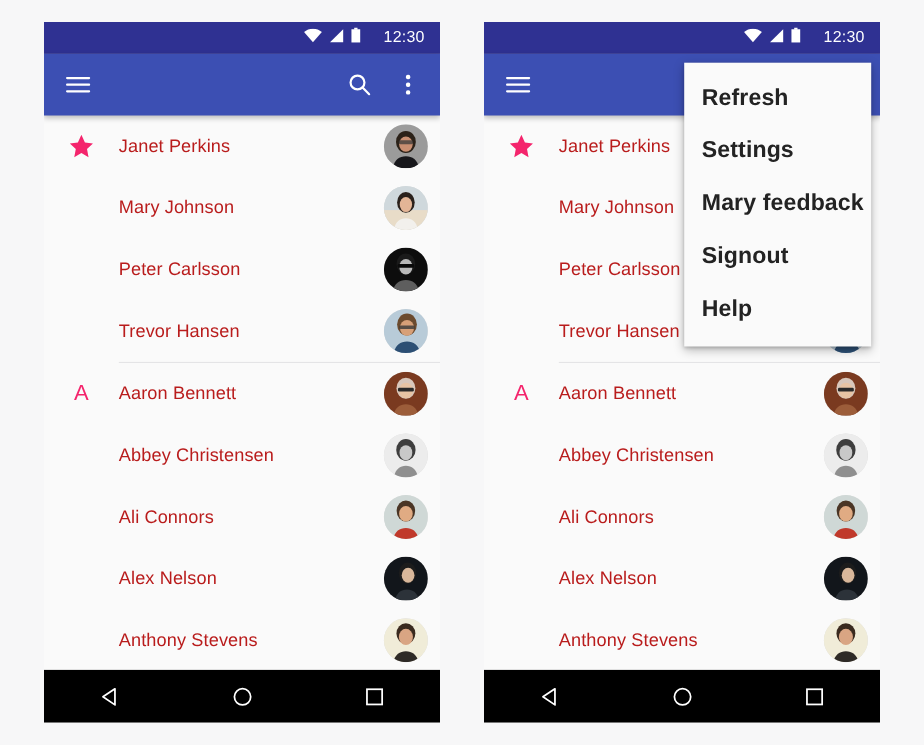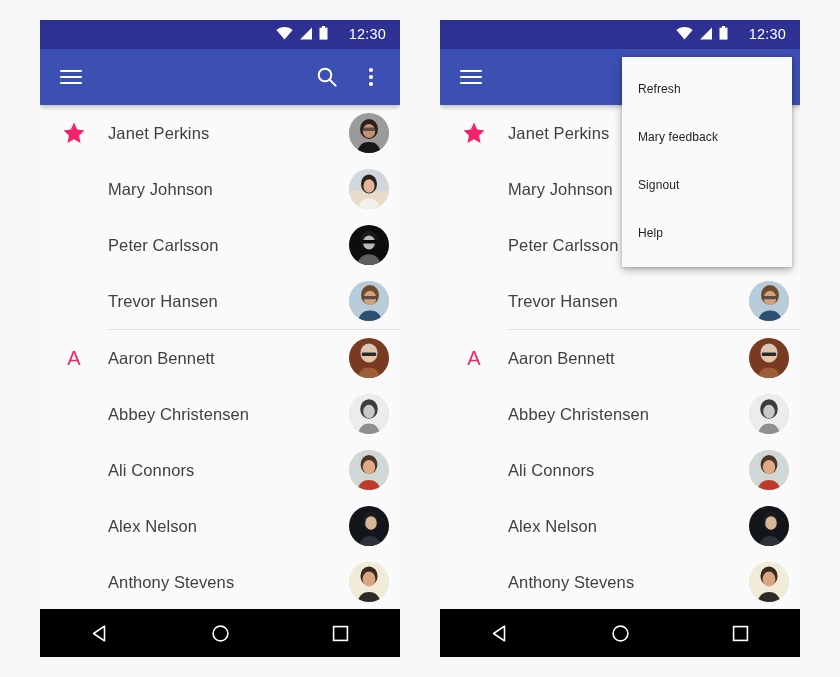--- a/index.html
+++ b/index.html
@@ -58,21 +58,21 @@
   .list { position:relative; background:#fafafa; height:552px; overflow:hidden; }
   .row {
     position:relative; height:56px; display:flex; align-items:center;
     padding-left:0;
   }
   .row-lead {
     width:68px; flex:0 0 68px; display:flex;
     align-items:center; justify-content:center;
   }
   .row-name {
-    flex:1; font-size:16.5px; color:#404040; letter-spacing:.1px;
+    flex:1; font-size:16.5px; color:#b91c1c; letter-spacing:.1px;
   }
   .row-avatar {
     flex:0 0 62px; display:flex; align-items:center; justify-content:center;
   }
   .avatar {
     width:40px; height:40px; border-radius:50%;
     overflow:hidden; position:relative; background:#ddd;
   }
   .avatar svg { display:block; width:40px; height:40px; }
   .star { display:block; }
@@ -85,22 +85,23 @@
 
   
   .menu {
     position:absolute; left:182px; top:37px;
     width:170px; background:#fafafa;
     box-shadow:0 3px 9px rgba(0,0,0,.28), 0 1px 3px rgba(0,0,0,.18);
     z-index:40; padding:8px 0 10px 0;
   }
   .menu-item {
     height:48px; display:flex; align-items:center;
-    padding-left:16px; font-size:12px; color:#232323;
+    padding-left:16px; font-size:21px; color:#232323;
     letter-spacing:.1px;
+    font-weight:bold;
   }
 
   
   .navbar {
     position:absolute; left:0; bottom:0; width:360px; height:48px;
     background:#000; display:flex; align-items:center;
     justify-content:space-around; z-index:30;
   }
   .nav-btn { width:48px; height:48px; display:flex; align-items:center; justify-content:center; }
 </style>
@@ -516,20 +517,21 @@
                   <path d="M8.5 40c1.5-7 6-10 11.5-10s10 3 11.5 10z" fill="#2e2a26"></path>
                 </svg>
               </div>
           </div>
         </div>
       </div>
     </div>
 
     <div class="menu">
       <div class="menu-item">Refresh</div>
+      <div class="menu-item">Settings</div>
       <div class="menu-item">Mary feedback</div>
       <div class="menu-item">Signout</div>
       <div class="menu-item">Help</div>
     </div>
 
     <div class="navbar">
       <div class="nav-btn">
         <svg width="19" height="19" viewBox="0 0 19 19">
             <path d="M13.5 2.2v14.6L2.6 9.5z" fill="none" stroke="#fff" stroke-width="1.6" stroke-linejoin="round"></path>
           </svg>

